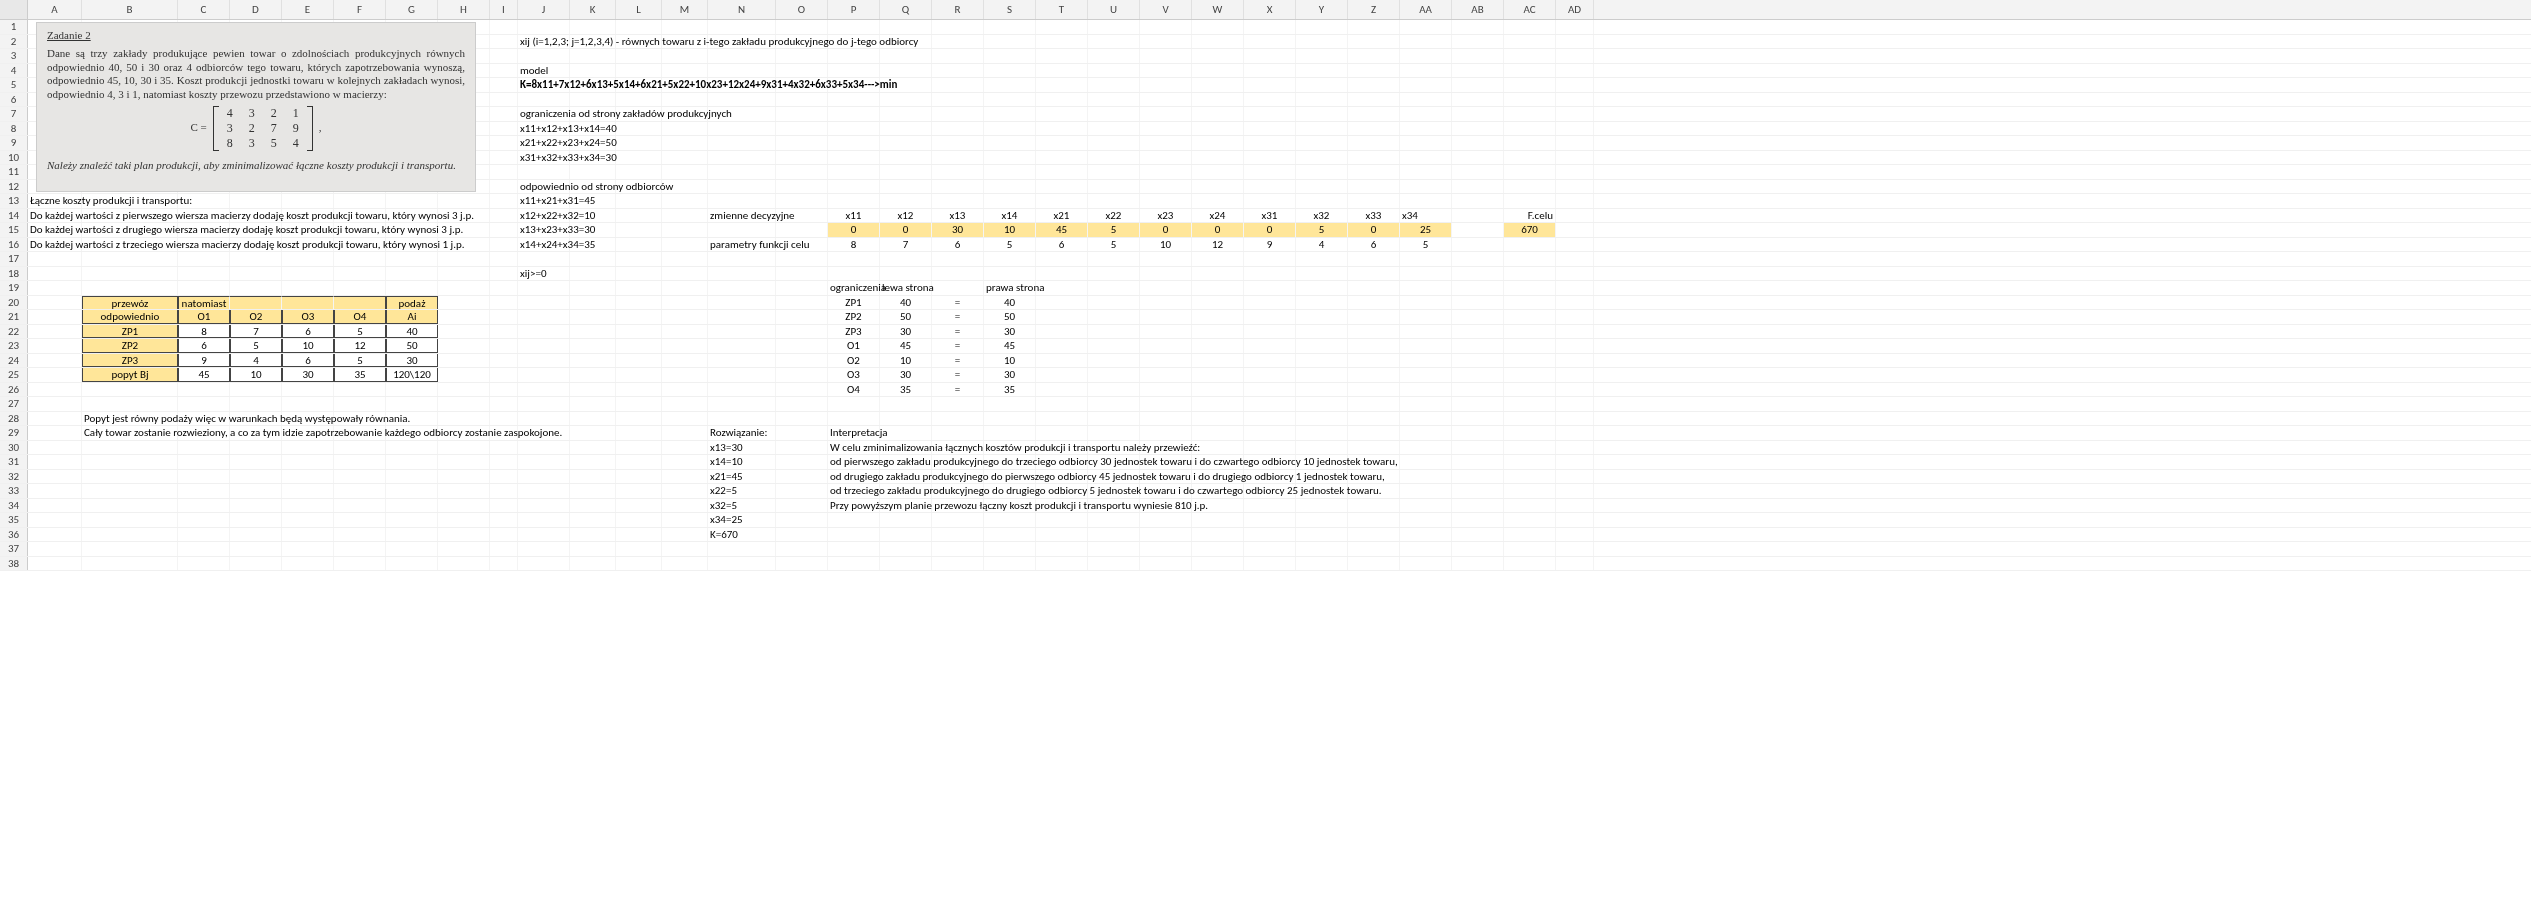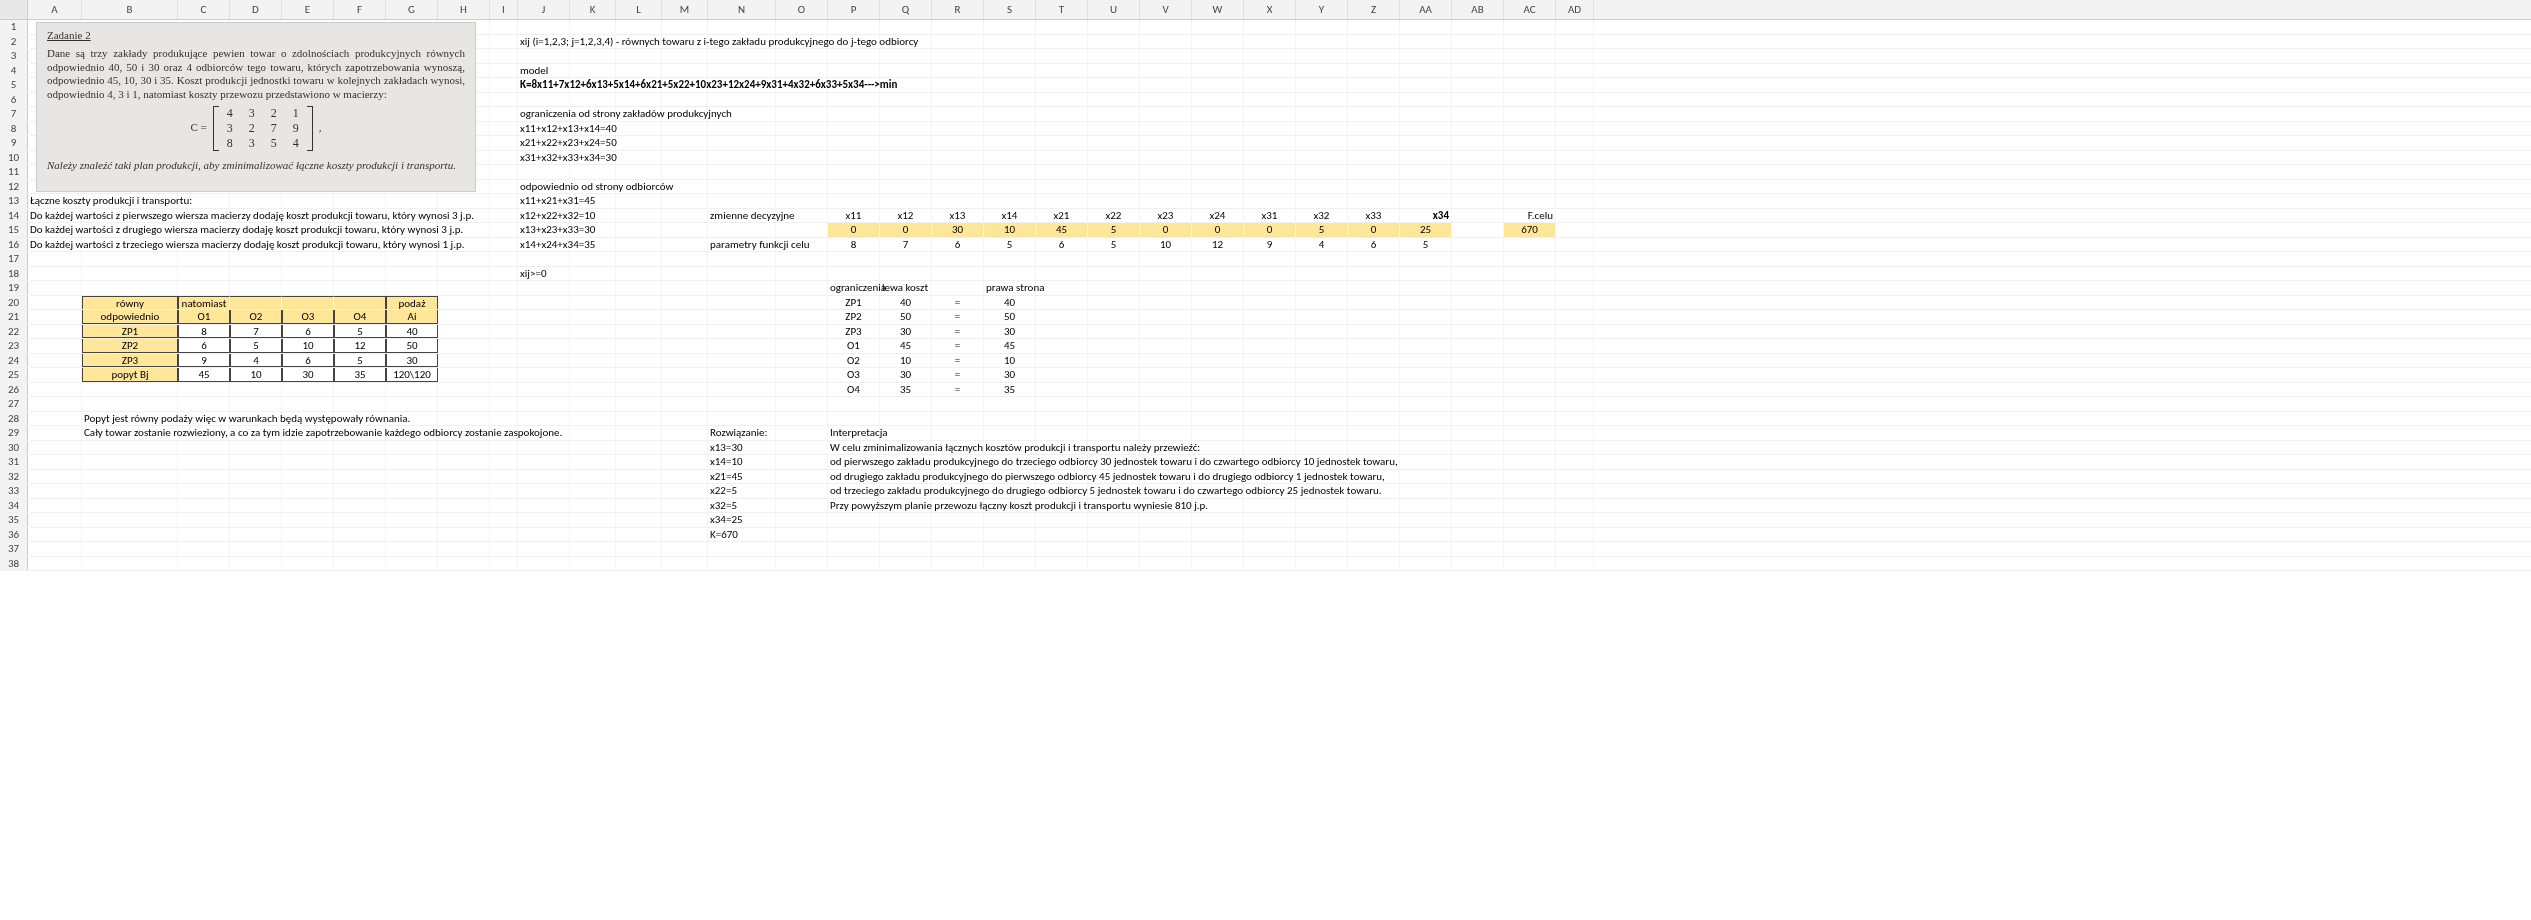--- a/index.html
+++ b/index.html
@@ -596,21 +596,21 @@
         <div class="cell overflow" id="c_Q14" style="width: 52px; text-align: center;">x12</div>
         <div class="cell overflow" id="c_R14" style="width: 52px; text-align: center;">x13</div>
         <div class="cell overflow" id="c_S14" style="width: 52px; text-align: center;">x14</div>
         <div class="cell overflow" id="c_T14" style="width: 52px; text-align: center;">x21</div>
         <div class="cell overflow" id="c_U14" style="width: 52px; text-align: center;">x22</div>
         <div class="cell overflow" id="c_V14" style="width: 52px; text-align: center;">x23</div>
         <div class="cell overflow" id="c_W14" style="width: 52px; text-align: center;">x24</div>
         <div class="cell overflow" id="c_X14" style="width: 52px; text-align: center;">x31</div>
         <div class="cell overflow" id="c_Y14" style="width: 52px; text-align: center;">x32</div>
         <div class="cell overflow" id="c_Z14" style="width: 52px; text-align: center;">x33</div>
-        <div class="cell overflow" id="c_AA14" style="width: 52px; text-align: right; font-weight: bold;">x34</div>
+        <div class="cell overflow" id="c_AA14" style="width: 52px; text-align: left;">x34</div>
         <div class="cell" id="c_AB14" style="width: 52px;"></div>
         <div class="cell overflow" id="c_AC14" style="width: 52px; text-align: right;">F.celu</div>
         <div class="cell" id="c_AD14" style="width: 38px;"></div>
       </div>
       <div class="row">
         <div class="row-h">15</div>
         <div class="cell overflow" id="c_A15" style="width: 54px; text-align: left;">Do każdej wartości z drugiego wiersza macierzy dodaję  koszt produkcji towaru, który wynosi 3 j.p.</div>
         <div class="cell" id="c_B15" style="width: 96px;"></div>
         <div class="cell" id="c_C15" style="width: 52px;"></div>
         <div class="cell" id="c_D15" style="width: 52px;"></div>
@@ -751,39 +751,39 @@
         <div class="cell" id="c_G19" style="width: 52px;"></div>
         <div class="cell" id="c_H19" style="width: 52px;"></div>
         <div class="cell" id="c_I19" style="width: 28px;"></div>
         <div class="cell" id="c_J19" style="width: 52px;"></div>
         <div class="cell" id="c_K19" style="width: 46px;"></div>
         <div class="cell" id="c_L19" style="width: 46px;"></div>
         <div class="cell" id="c_M19" style="width: 46px;"></div>
         <div class="cell" id="c_N19" style="width: 68px;"></div>
         <div class="cell" id="c_O19" style="width: 52px;"></div>
         <div class="cell overflow" id="c_P19" style="width: 52px; text-align: left;">ograniczenia</div>
-        <div class="cell overflow" id="c_Q19" style="width: 52px; text-align: left;">lewa koszt</div>
+        <div class="cell overflow" id="c_Q19" style="width: 52px; text-align: left;">lewa strona</div>
         <div class="cell" id="c_R19" style="width: 52px;"></div>
         <div class="cell overflow" id="c_S19" style="width: 52px; text-align: left;">prawa strona</div>
         <div class="cell" id="c_T19" style="width: 52px;"></div>
         <div class="cell" id="c_U19" style="width: 52px;"></div>
         <div class="cell" id="c_V19" style="width: 52px;"></div>
         <div class="cell" id="c_W19" style="width: 52px;"></div>
         <div class="cell" id="c_X19" style="width: 52px;"></div>
         <div class="cell" id="c_Y19" style="width: 52px;"></div>
         <div class="cell" id="c_Z19" style="width: 52px;"></div>
         <div class="cell" id="c_AA19" style="width: 52px;"></div>
         <div class="cell" id="c_AB19" style="width: 52px;"></div>
         <div class="cell" id="c_AC19" style="width: 52px;"></div>
         <div class="cell" id="c_AD19" style="width: 38px;"></div>
       </div>
       <div class="row">
         <div class="row-h">20</div>
         <div class="cell" id="c_A20" style="width: 54px;"></div>
-        <div class="cell yellow-head border-t border-l border-r overflow" id="c_B20" style="width: 96px; text-align: center;">równy</div>
+        <div class="cell yellow-head border-t border-l border-r overflow" id="c_B20" style="width: 96px; text-align: center;">przewóz</div>
         <div class="cell yellow-head border-t border-l overflow" id="c_C20" style="width: 52px; text-align: center;">natomiast</div>
         <div class="cell yellow-head border-t" id="c_D20" style="width: 52px;"></div>
         <div class="cell yellow-head border-t" id="c_E20" style="width: 52px;"></div>
         <div class="cell yellow-head border-t border-r" id="c_F20" style="width: 52px;"></div>
         <div class="cell yellow-head border-t border-l border-r overflow" id="c_G20" style="width: 52px; text-align: center;">podaż</div>
         <div class="cell" id="c_H20" style="width: 52px;"></div>
         <div class="cell" id="c_I20" style="width: 28px;"></div>
         <div class="cell" id="c_J20" style="width: 52px;"></div>
         <div class="cell" id="c_K20" style="width: 46px;"></div>
         <div class="cell" id="c_L20" style="width: 46px;"></div>

